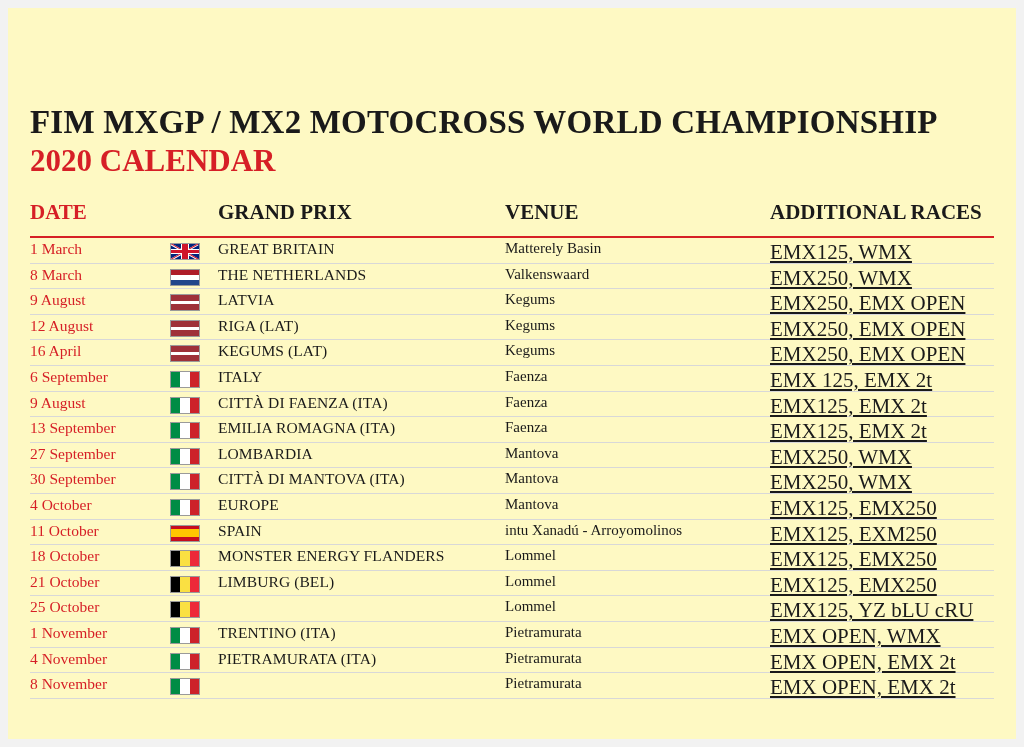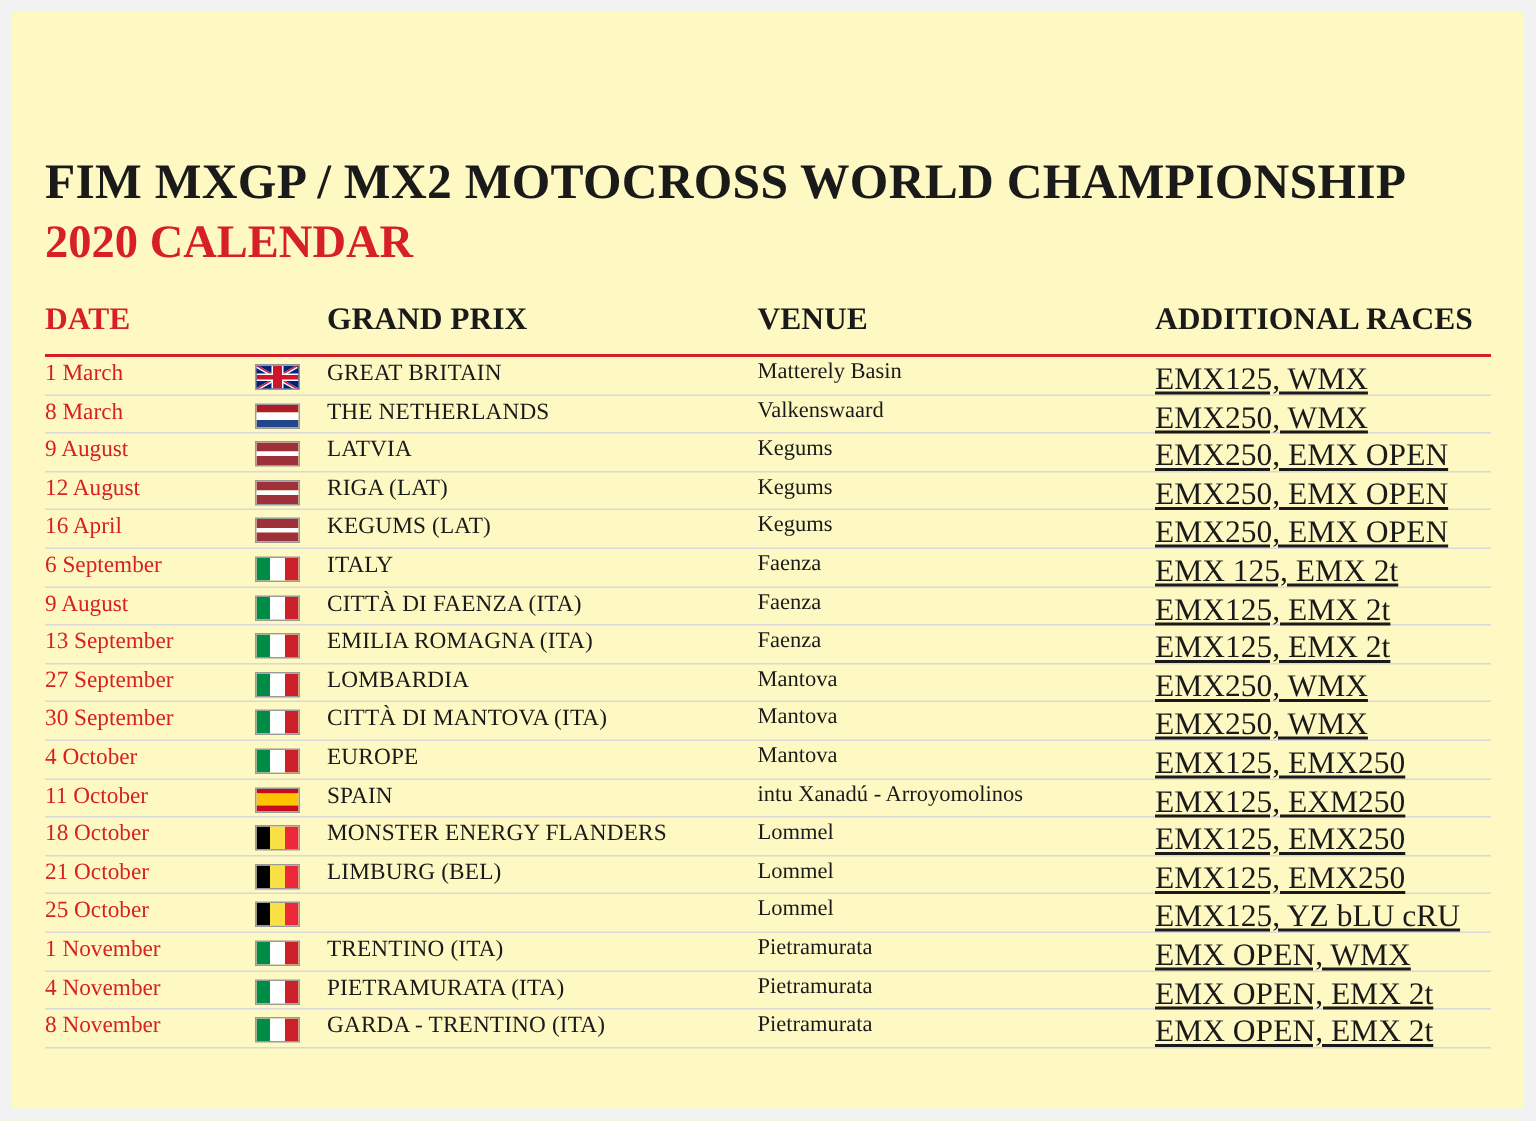--- a/index.html
+++ b/index.html
@@ -375,20 +375,19 @@
           <div class="cell venue col-venue">Pietramurata</div>
           <div class="cell extra col-extra">EMX OPEN, EMX 2t</div>
         </div>
         <div class="row">
           <div class="cell date col-date">8 November</div>
           <span class="flag f3v">
             <i style="background:#008c45"></i>
             <i style="background:#ffffff"></i>
             <i style="background:#cd212a"></i>
           </span>
-          <div class="cell gp col-gp">GARDA - TRENTINO (ITA)</div>
           <div class="cell venue col-venue">Pietramurata</div>
           <div class="cell extra col-extra">EMX OPEN, EMX 2t</div>
         </div>
       </div>
   </div>
 
 </div>
 
 </body></html>

